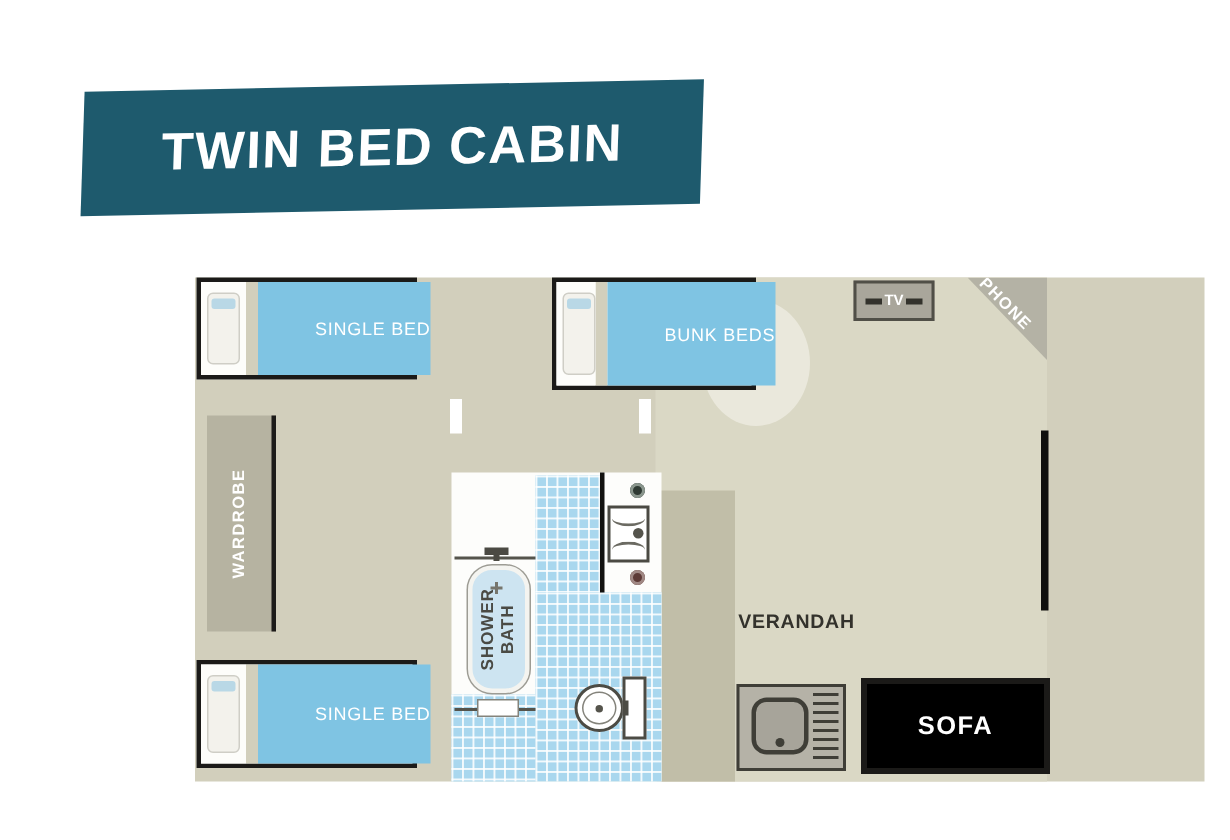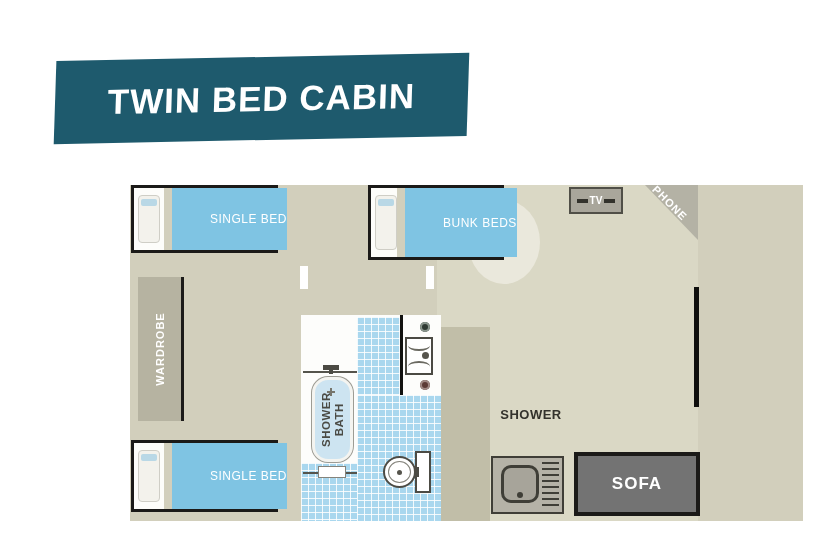--- a/index.html
+++ b/index.html
@@ -125,21 +125,21 @@
   .kitchen-unit{left:361px;top:271px;width:73px;height:58px;background:#b5b2a7;
      border:2px solid #3f3e37;box-sizing:border-box;}
   .kitchen-sink{position:absolute;left:8px;top:7px;width:38px;height:38px;background:#a7a49a;
      border:3px solid #3f3e37;border-radius:10px;box-sizing:border-box;}
   .kitchen-sink::after{content:'';position:absolute;left:50%;bottom:2px;width:6px;height:6px;
      margin-left:-3px;border-radius:50%;background:#3f3e37;}
   .drawers{position:absolute;right:3px;top:4px;bottom:5px;width:17px;
      background:repeating-linear-gradient(to bottom,#3f3e37 0 2px,transparent 2px 6px);}
 
   
-  .sofa{left:444px;top:267px;width:126px;height:64px;background:#737373;
+  .sofa{left:444px;top:267px;width:126px;height:64px;background:#000000;
      border:4px solid #1b1a18;box-sizing:border-box;
      display:flex;align-items:center;justify-content:center;text-align:right;}
   .sofa span{color:#fff;font-size:17px;font-weight:bold;letter-spacing:1px;}
 </style>
 </head>
 <body>
 
 <div class="stage">
 
   <div class="banner">
@@ -224,21 +224,21 @@
       </div>
       <div class="abs faucet-cross"></div>
 
       <div class="abs towel-rail"></div>
       <div class="abs towel-rect"></div>
 
       <div class="abs toilet-bowl"></div>
       <div class="abs toilet-tank"></div>
     </div>
 
-    <div class="abs kitchen-label">SHOWER</div>
+    <div class="abs kitchen-label">VERANDAH</div>
 
     <div class="abs kitchen-unit">
       <div class="kitchen-sink"></div>
       <div class="drawers"></div>
     </div>
 
     <div class="abs sofa">
       <span>SOFA</span>
     </div>
 

